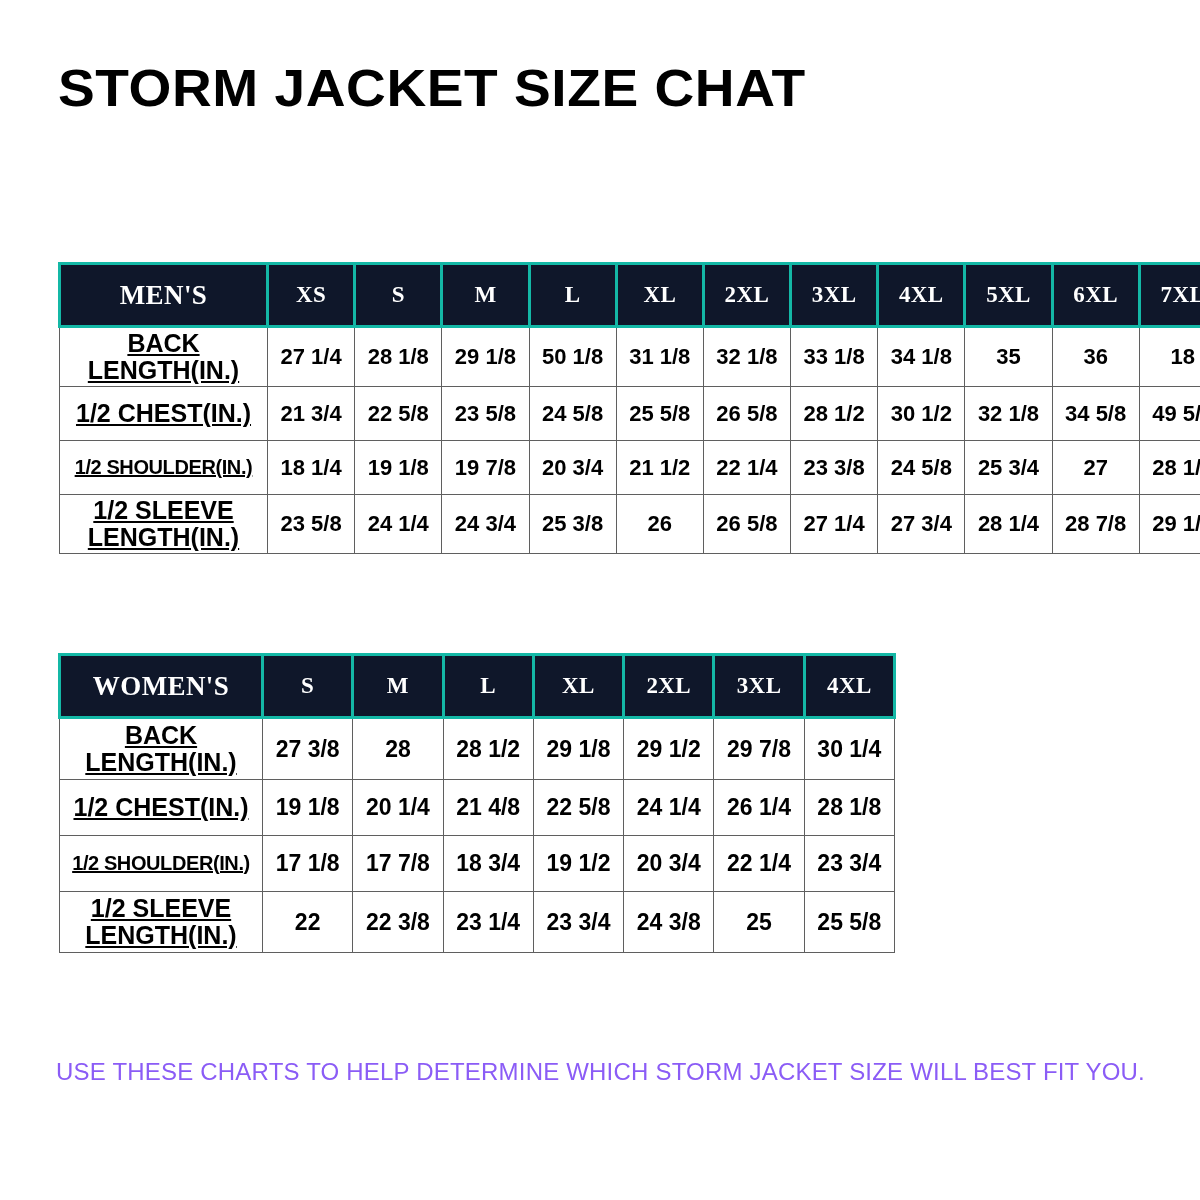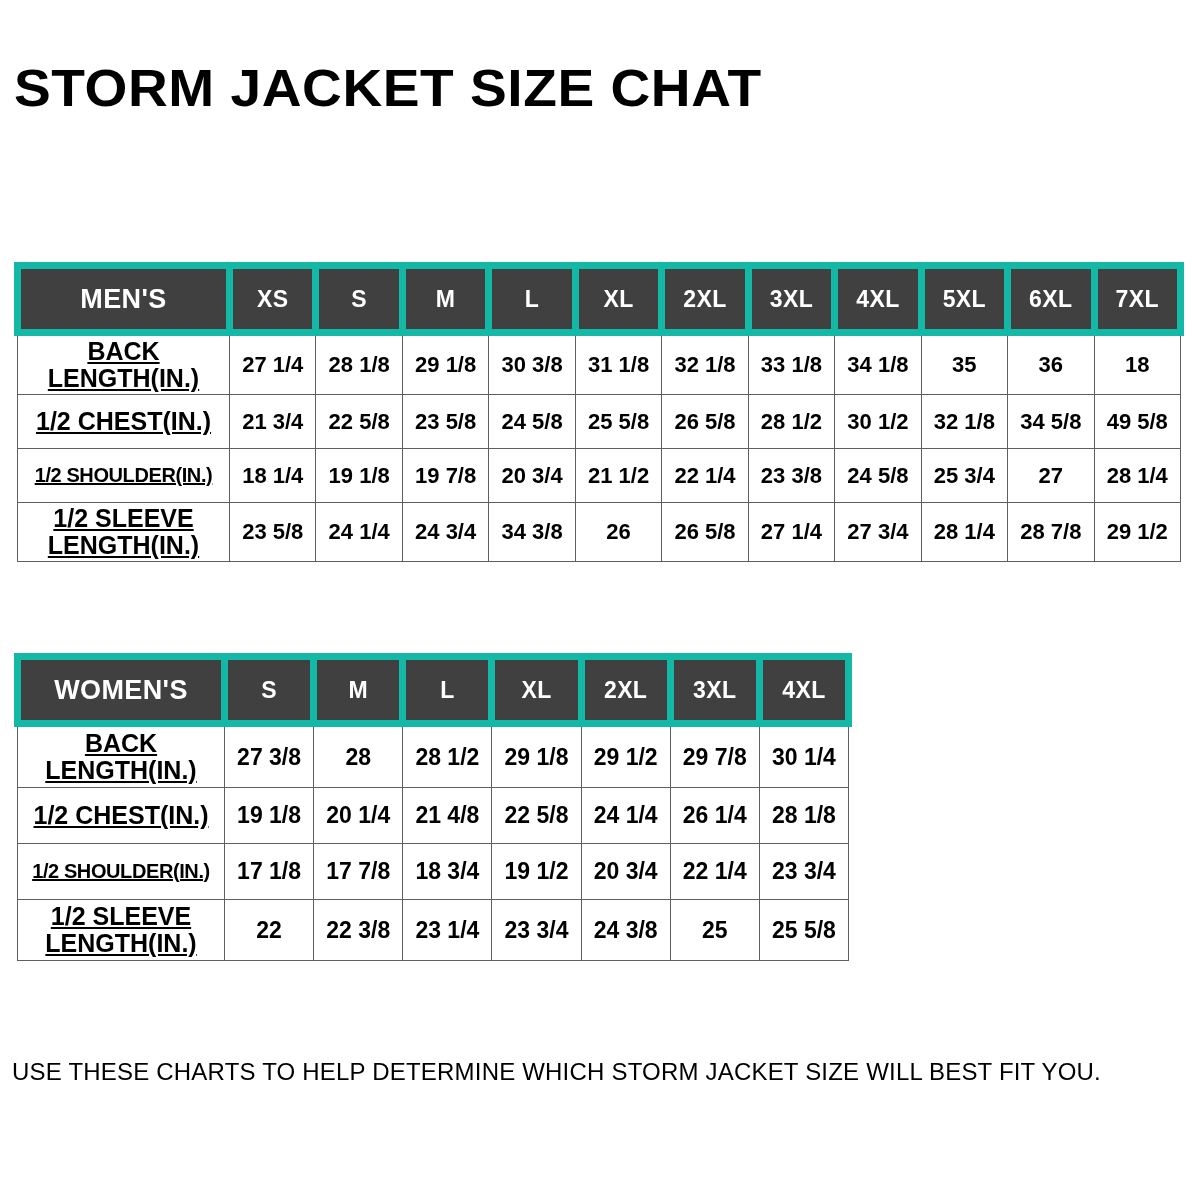--- a/index.html
+++ b/index.html
@@ -14,20 +14,21 @@
     color: #000000;
     overflow: hidden;
     position: relative;
   }
 
   .page {
     position: relative;
     width: 977px;
     height: 1200px;
     box-sizing: border-box;
+    margin-left: 44px;
   }
 
   
   .title {
     position: absolute;
     left: 14px;
     top: 26px;
     font-size: 52px;
     font-weight: bold;
     letter-spacing: 0.5px;
@@ -49,21 +50,21 @@
     color: #ee2222;
     letter-spacing: 0.1px;
   }
 
   
   .note-bottom {
     position: absolute;
     left: 12px;
     top: 1058px;
     font-size: 24px;
-    color: #000000;
+    color: #8b5cf6;
     letter-spacing: 0.2px;
     white-space: nowrap;
     font-weight: normal;
   }
 
   
   .sizetable {
     position: absolute;
     border-collapse: collapse;
     table-layout: fixed;
@@ -72,26 +73,27 @@
   .sizetable td, .sizetable th {
     border: 1px solid #5f5f5f;
     text-align: center;
     vertical-align: middle;
     padding: 0;
     font-weight: bold;
     background: #ffffff;
     color: #000000;
   }
   .sizetable thead th {
-    background: #404040;
+    background: #0f172a;
     color: #ffffff;
-    border: 7px solid #14b8a6;
+    border: 3px solid #14b8a6;
     font-size: 23px;
     letter-spacing: 0.4px;
     height: 60px;
+    font-family: Liberation Serif, serif;
   }
   .sizetable thead th.cat {
     font-size: 27px;
   }
 
   .rowlabel {
     font-size: 25px;
     line-height: 1.08;
     padding: 2px 3px;
     letter-spacing: 0px;
@@ -150,21 +152,21 @@
           <th>6XL</th>
           <th>7XL</th>
         </tr>
     </thead>
     <tbody>
         <tr class="r-2line">
           <td class="rowlabel">BACK<br>LENGTH(IN.)</td>
           <td class="val">27 1/4</td>
           <td class="val">28 1/8</td>
           <td class="val">29 1/8</td>
-          <td class="val">30 3/8</td>
+          <td class="val">50 1/8</td>
           <td class="val">31 1/8</td>
           <td class="val">32 1/8</td>
           <td class="val">33 1/8</td>
           <td class="val">34 1/8</td>
           <td class="val">35</td>
           <td class="val">36</td>
           <td class="val">18</td>
         </tr>
         <tr class="r-1line">
           <td class="rowlabel">1/2 CHEST(IN.)</td>
@@ -192,21 +194,21 @@
           <td class="val">24 5/8</td>
           <td class="val">25 3/4</td>
           <td class="val">27</td>
           <td class="val">28 1/4</td>
         </tr>
         <tr class="r-2line">
           <td class="rowlabel">1/2 SLEEVE<br>LENGTH(IN.)</td>
           <td class="val">23 5/8</td>
           <td class="val">24 1/4</td>
           <td class="val">24 3/4</td>
-          <td class="val">34 3/8</td>
+          <td class="val">25 3/8</td>
           <td class="val">26</td>
           <td class="val">26 5/8</td>
           <td class="val">27 1/4</td>
           <td class="val">27 3/4</td>
           <td class="val">28 1/4</td>
           <td class="val">28 7/8</td>
           <td class="val">29 1/2</td>
         </tr>
       </tbody>
   </table>

